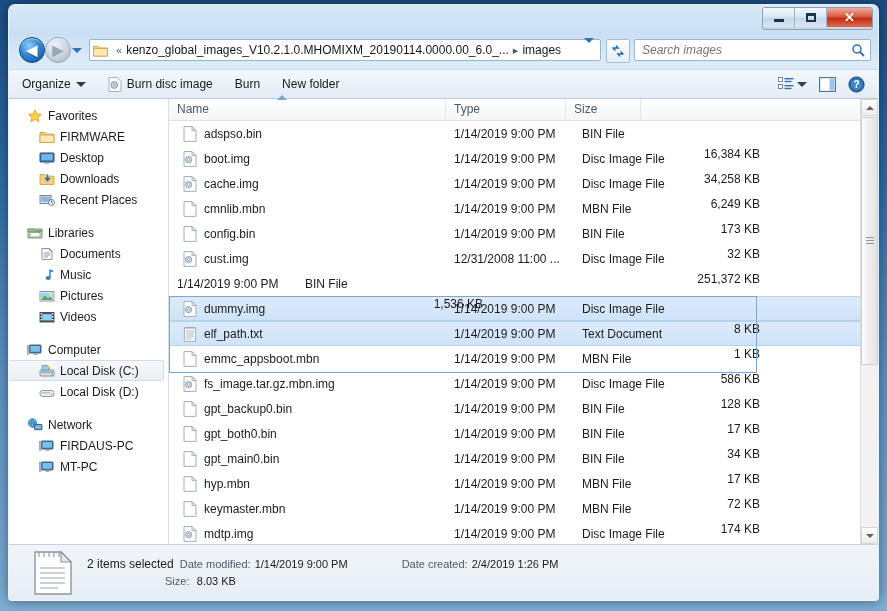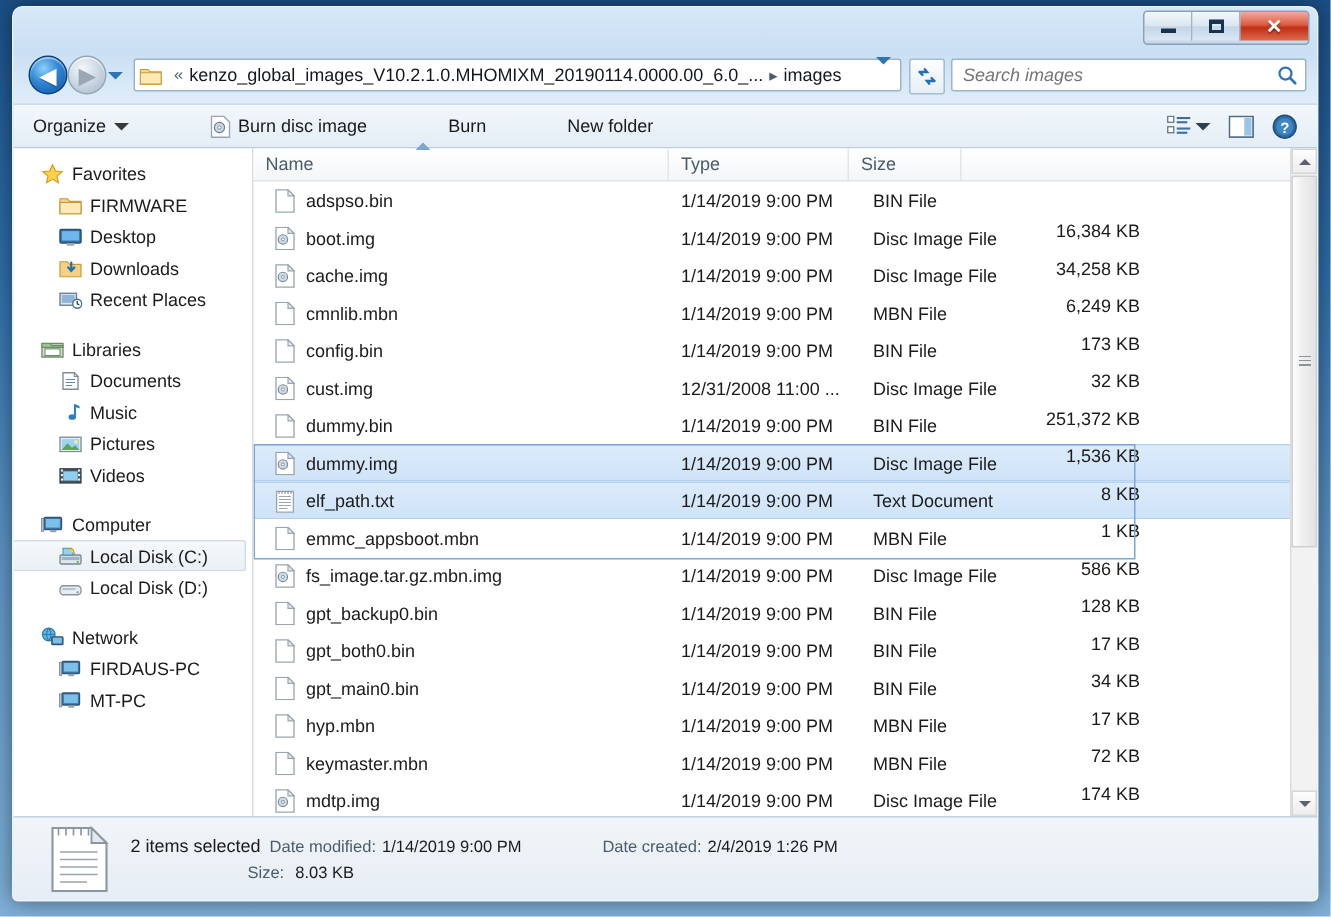--- a/index.html
+++ b/index.html
@@ -140,21 +140,20 @@
   }
 
   
   #toolbar {
     position:absolute; left:0; top:64px; width:100%; height:30px;
     background: linear-gradient(180deg,#f2f7fb 0%, #e4edf6 100%);
     border-top:1px solid #ccdaea;
     border-bottom:1px solid #b9cbdd;
     display:flex; align-items:center;
     box-sizing:border-box;
-    gap:32px;
   }
   .tb-item {
     font-size:12px; color:#1a1a1a;
     padding:4px 9px; margin-left:4px;
     display:flex; align-items:center; gap:5px;
     border-radius:3px; cursor:default; white-space:nowrap;
   }
   #toolbar-right { margin-left:auto; display:flex; align-items:center; gap:2px; padding-right:8px; }
   .tb-icon-btn { padding:3px 5px; display:flex;align-items:center;gap:3px; cursor:default; border-radius:3px;}
 
@@ -624,27 +623,20 @@
                 <circle cx="5.6" cy="8.6" r="3.1" fill="#d2dce6" stroke="#7a8b9b" stroke-width="0.8"></circle>
                 <circle cx="5.6" cy="8.6" r="1" fill="#ffffff" stroke="#7a8b9b" stroke-width="0.6"></circle>
               </svg>
               <span>cust.img</span>
             </div>
             <div class="cell-date">12/31/2008 11:00 ...</div>
             <div class="cell-type">Disc Image File</div>
             <div class="cell-size">251,372 KB</div>
           </div>
           <div class="row">
-            <div class="cell-name">
-              <svg class="file-icon" viewBox="0 0 14 16">
-                <path d="M1 0.6 H9 L13 4.6 V15.4 H1 Z" fill="#ffffff" stroke="#9aa5b1" stroke-width="0.9"></path>
-                <path d="M9 0.6 L13 4.6 H9 Z" fill="#e6ebf0" stroke="#9aa5b1" stroke-width="0.8"></path>
-              </svg>
-              <span>dummy.bin</span>
-            </div>
             <div class="cell-date">1/14/2019 9:00 PM</div>
             <div class="cell-type">BIN File</div>
             <div class="cell-size">1,536 KB</div>
           </div>
           <div class="row selected">
             <div class="cell-name">
               <svg class="file-icon" viewBox="0 0 14 16">
                 <path d="M1 0.6 H9 L13 4.6 V15.4 H1 Z" fill="#ffffff" stroke="#9aa5b1" stroke-width="0.9"></path>
                 <path d="M9 0.6 L13 4.6 H9 Z" fill="#e6ebf0" stroke="#9aa5b1" stroke-width="0.8"></path>
                 <circle cx="5.6" cy="8.6" r="3.1" fill="#d2dce6" stroke="#7a8b9b" stroke-width="0.8"></circle>

